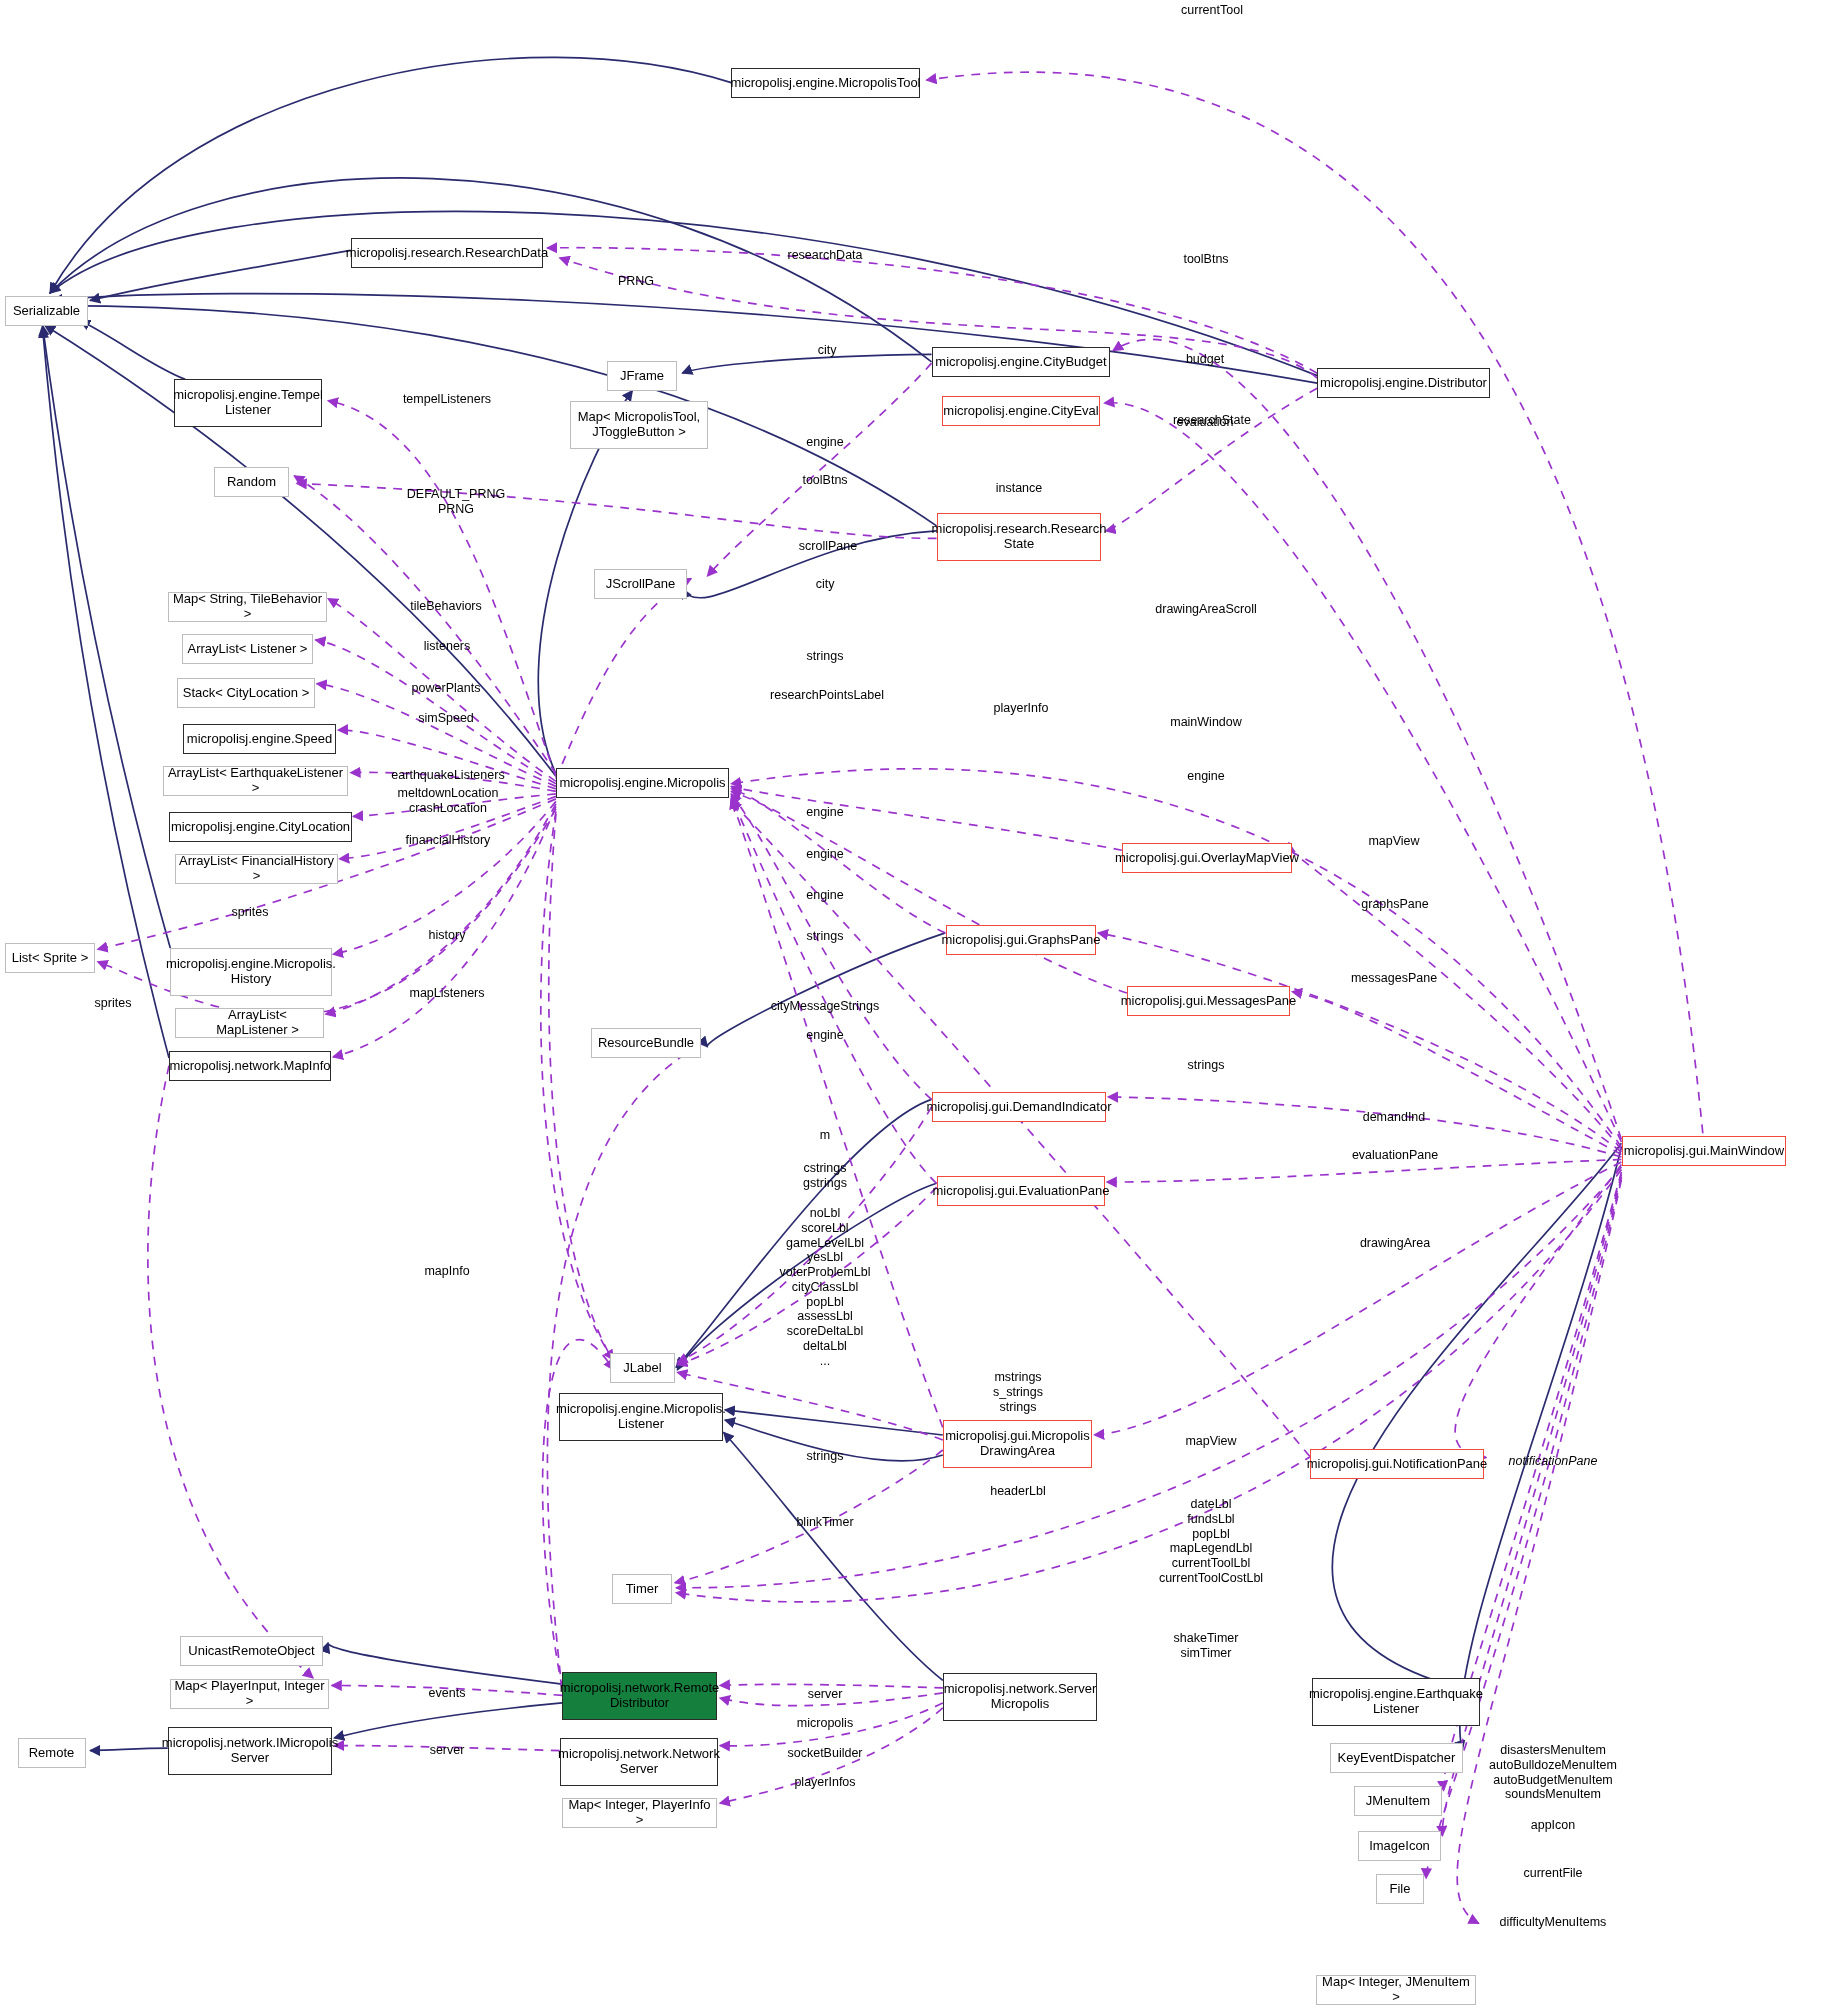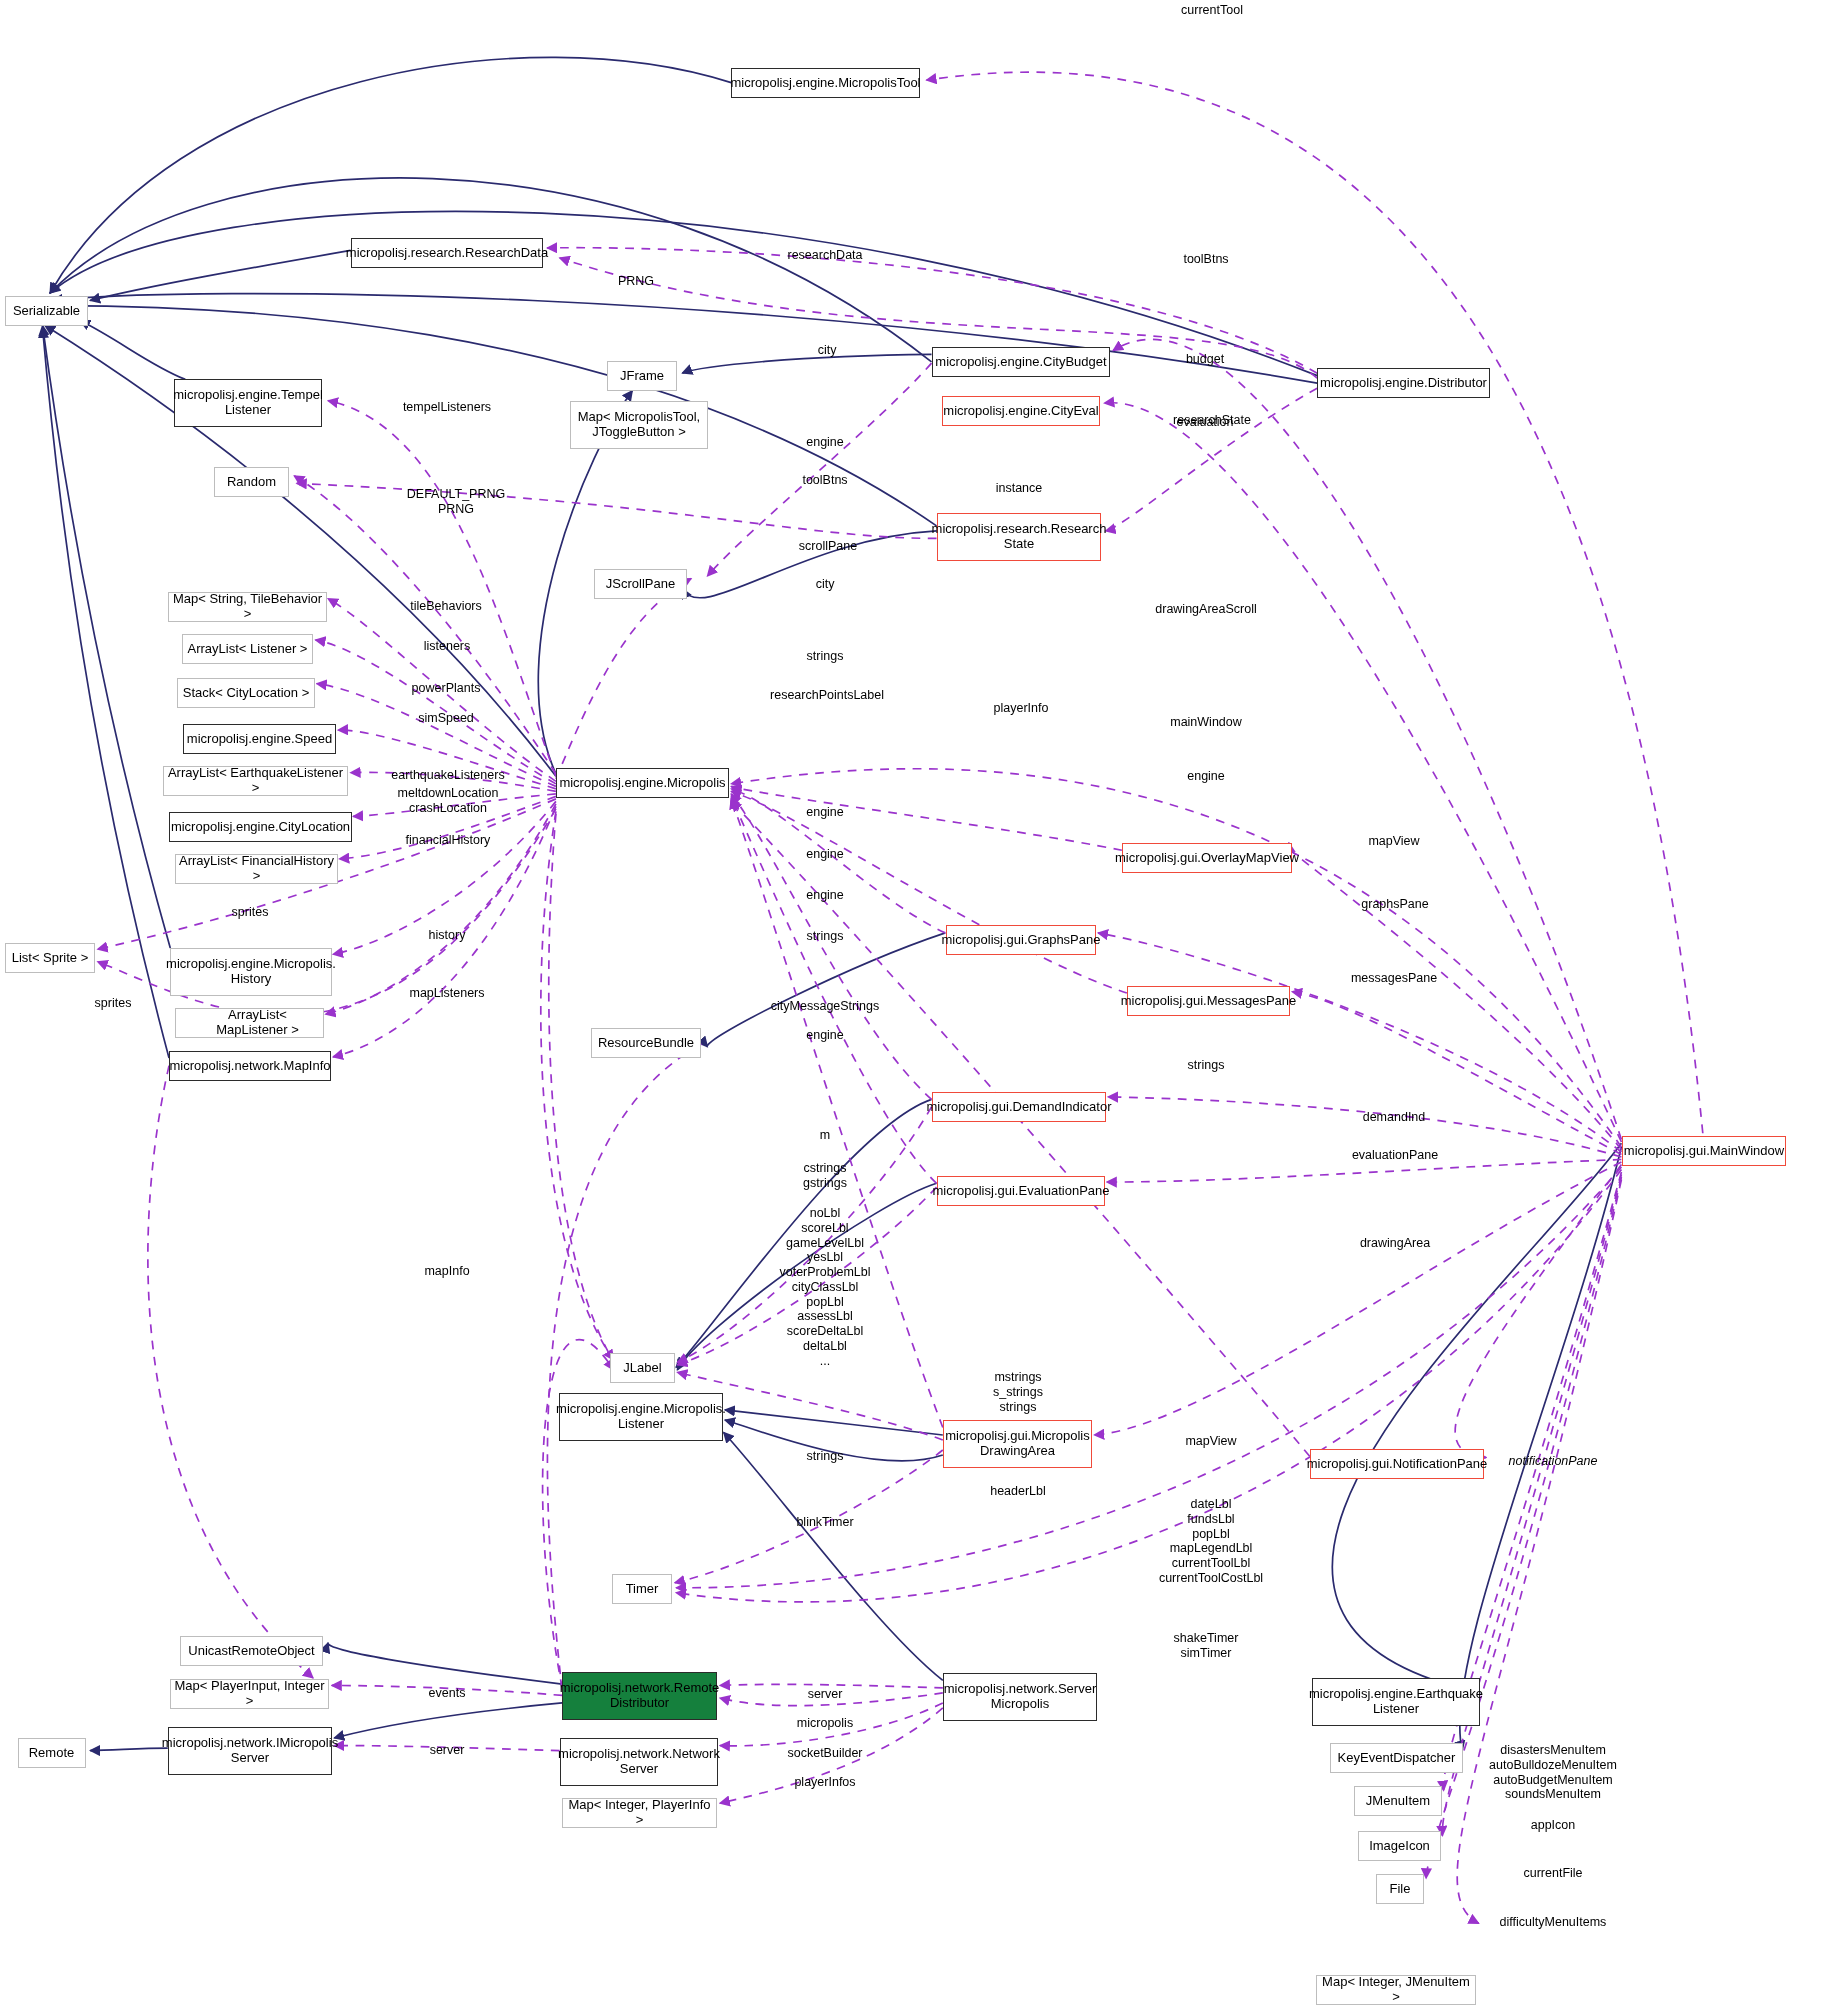--- a/index.html
+++ b/index.html
@@ -181,21 +181,21 @@
       <div class="node n-plain" style="left: 1358px; top: 1831px; width: 83px; height: 30px;">ImageIcon</div>
       <div class="node n-plain" style="left: 1376px; top: 1874px; width: 48px; height: 30px;">File</div>
       <div class="node n-plain" style="left: 1316px; top: 1975px; width: 160px; height: 30px;">Map&lt; Integer, JMenuItem &gt;</div>
     </div>
   <div id="labels">
       <div class="elabel" style="left: 1212px; top: 2.5px;">currentTool</div>
       <div class="elabel" style="left: 825px; top: 248px;">researchData</div>
       <div class="elabel" style="left: 1206px; top: 252px;">toolBtns</div>
       <div class="elabel" style="left: 827px; top: 343px;">city</div>
       <div class="elabel" style="left: 1205px; top: 352px;">budget</div>
-      <div class="elabel" style="left: 447px; top: 392px; margin-top: 8px;">tempelListeners</div>
+      <div class="elabel" style="left: 447px; top: 392px;">tempelListeners</div>
       <div class="elabel" style="left: 1205px; top: 415px;">evaluation</div>
       <div class="elabel" style="left: 1212px; top: 413px;">researchState</div>
       <div class="elabel" style="left: 825px; top: 435px;">engine</div>
       <div class="elabel" style="left: 825px; top: 473px;">toolBtns</div>
       <div class="elabel" style="left: 636px; top: 274px;">PRNG</div>
       <div class="elabel" style="left: 456px; top: 487px;">DEFAULT_PRNG
 PRNG</div>
       <div class="elabel" style="left: 1019px; top: 481px;">instance</div>
       <div class="elabel" style="left: 828px; top: 539px;">scrollPane</div>
       <div class="elabel" style="left: 825px; top: 577px;">city</div>

